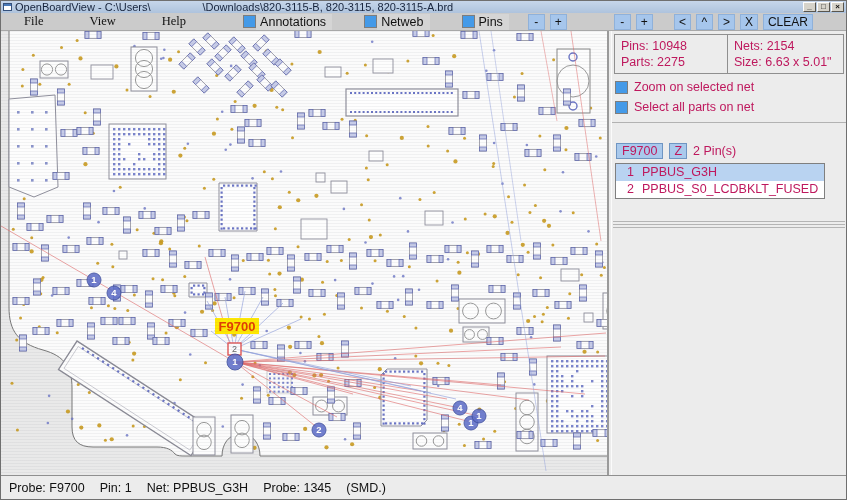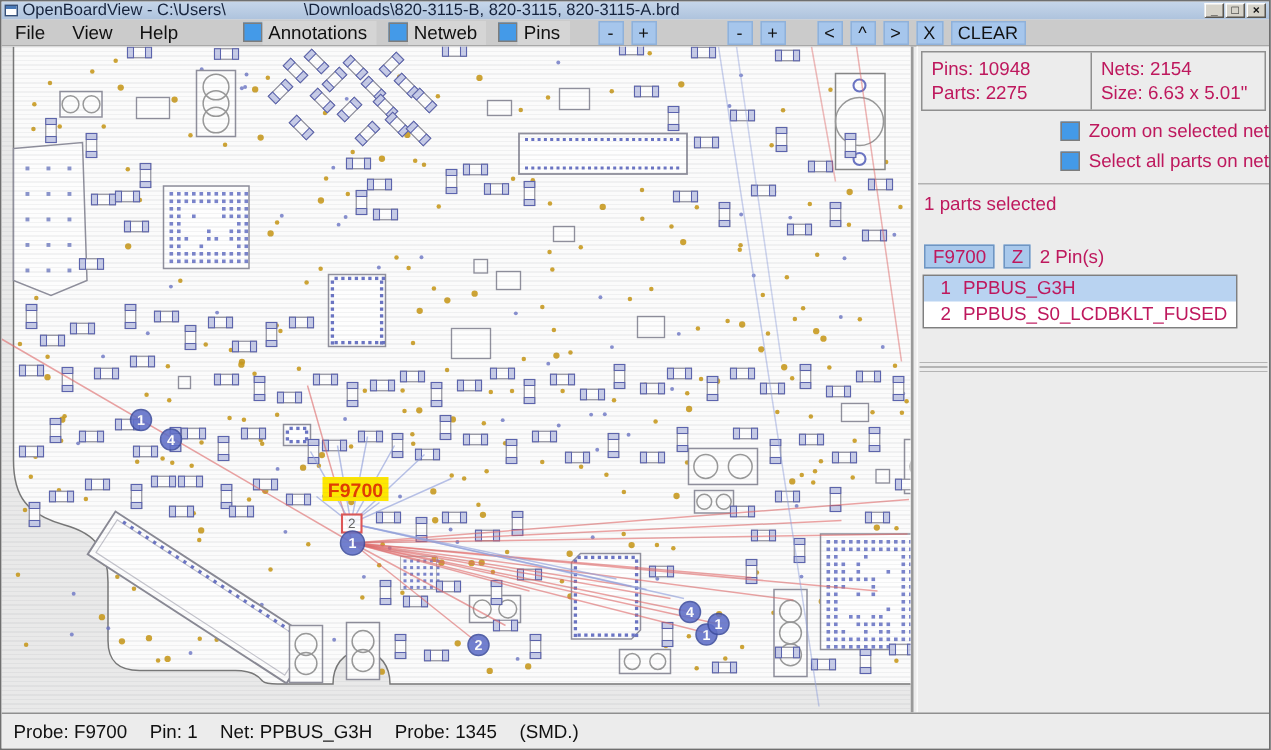--- a/index.html
+++ b/index.html
@@ -11,40 +11,40 @@
             display:flex;align-items:center;padding:0 2px;}
   #appicon{width:9px;height:8px;background:#fff;border:1px solid #35507a;margin-right:3px;position:relative;}
   #appicon::before{content:"";position:absolute;left:0;top:0;right:0;height:2px;background:#4a7ab8;}
   #titletext{font-size:11px;color:#16233c;white-space:pre;overflow:hidden;flex:1;}
   .winbtn{width:13px;height:10px;margin-left:1px;background:#d6d3ca;border:1px solid;
           border-color:#fdfdfd #58554e #58554e #fdfdfd;font-size:8px;line-height:8px;
           text-align:center;color:#111;font-weight:bold;}
   
   #menubar{position:absolute;left:0;top:12px;width:100%;height:18px;background:#cbcbcb;
            border-bottom:1px solid #a8a8a8;display:flex;align-items:center;font-size:12.5px;color:#111;}
-  .menu-item{padding:0 9px;}
+  .menu-item{padding:0 23px;font-family:Liberation Serif, serif;}
   .cb{width:13px;height:13px;background:#449ae8;border:1px solid #7d7d7d;display:inline-block;flex:none;}
   .cb-label{padding:0 6px 0 4px;background:#d5d5d5;height:16px;line-height:16px;}
   .tb-group{display:flex;align-items:center;}
   .tb-btn{min-width:17px;height:16px;line-height:15px;text-align:center;background:#a6c6ec;
           border:1px solid #8fb1da;font-size:12px;color:#111;padding:0 4px;margin-left:5px;}
   
   #main{position:absolute;left:0;top:30px;right:0;bottom:24px;}
   #canvas{position:absolute;left:0;top:0;width:608px;height:100%;background:#e9e9e9;
           border-right:2px solid #9a9a9a;overflow:hidden;}
   #canvas::after{content:"";position:absolute;inset:0;pointer-events:none;
      background:repeating-linear-gradient(to bottom,rgba(110,115,125,0.08) 0 1px,transparent 1px 3px);}
   #pcbsvg{position:absolute;left:0;top:0;}
   
   #panel{position:absolute;left:610px;top:0;right:0;bottom:0;background:#ececec;font-size:12.5px;color:#be185d;
          border-left:1px solid #fbfbfb;}
   #stats{margin:3px 2px 0 2px;border:1px solid #8f8f8f;display:flex;}
   #stats .col{padding:3px 6px;line-height:16px;}
   #stats .col.left{width:113px;border-right:1px solid #8f8f8f;}
-  .opt-row{display:flex;align-items:center;margin:6px 0 0 3px;justify-content:flex-end;}
+  .opt-row{display:flex;align-items:center;margin:6px 0 0 3px;}
   .opt-row .cb{margin-right:6px;}
   #sel-sep{border-top:1px solid #b2b2b2;margin-top:8px;}
   #sel-summary{margin:6px 0 0 4px;}
   #part-row{display:flex;align-items:center;margin:20px 0 0 4px;}
   .chip{background:#a9c9ec;border:1px solid #6f95c2;padding:0 5px;height:16px;line-height:15px;}
   #zoom-chip{margin-left:6px;padding:0 4px;}
   #pin-count{margin-left:6px;}
   #pinlist{margin:4px 0 0 3px;width:210px;background:#fff;border:1px solid #7f7f7f;}
   .pin-row{display:flex;height:17px;line-height:17px;}
   .pin-row.sel{background:#b9d3f1;}
@@ -72,21 +72,21 @@
       </div>
   </div>
 
   <div id="menubar">
     <div id="menuitems" style="display:flex;">
         <div class="menu-item">File</div>
         <div class="menu-item">View</div>
         <div class="menu-item">Help</div>
       </div>
     <div style="width:26px;"></div>
-    <div id="tbchecks" style="display:flex;align-items:center;">
+    <div id="tbchecks" style="display:flex;align-items:center;gap:24px;">
         <div class="tb-group" style="margin-left: 8px;">
           <div class="cb"></div>
           <div class="cb-label">Annotations</div>
         </div>
         <div class="tb-group" style="margin-left: 8px;">
           <div class="cb"></div>
           <div class="cb-label">Netweb</div>
         </div>
         <div class="tb-group" style="margin-left: 8px; align-items: center;">
           <div class="cb"></div>
@@ -1778,21 +1778,20 @@
           <div class="opt-row">
             <div class="cb"></div>
             <div>Zoom on selected net</div>
           </div>
           <div class="opt-row">
             <div class="cb"></div>
             <div>Select all parts on net</div>
           </div>
         </div>
       <div id="sel-sep"></div>
-      <div id="sel-summary">1 parts selected</div>
       <div id="part-row">
         <span class="chip" id="part-chip">F9700</span>
         <span class="chip" id="zoom-chip">Z</span>
         <span id="pin-count">2 Pin(s)</span>
       </div>
       <div id="pinlist">
           <div class="pin-row sel">
             <div class="pin-num">1</div>
             <div class="pin-net">PPBUS_G3H</div>
           </div>

